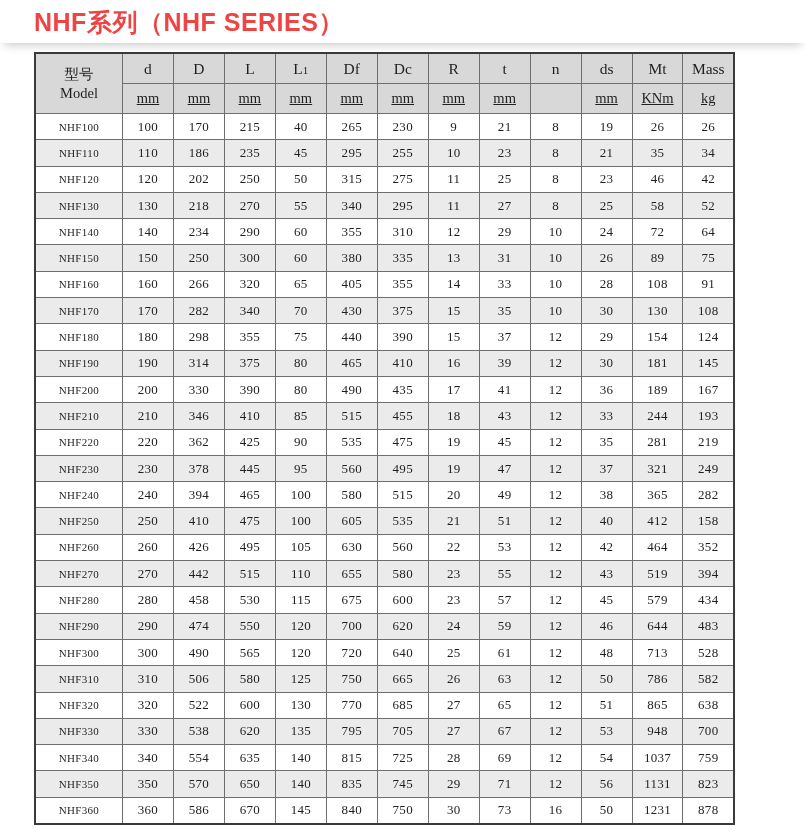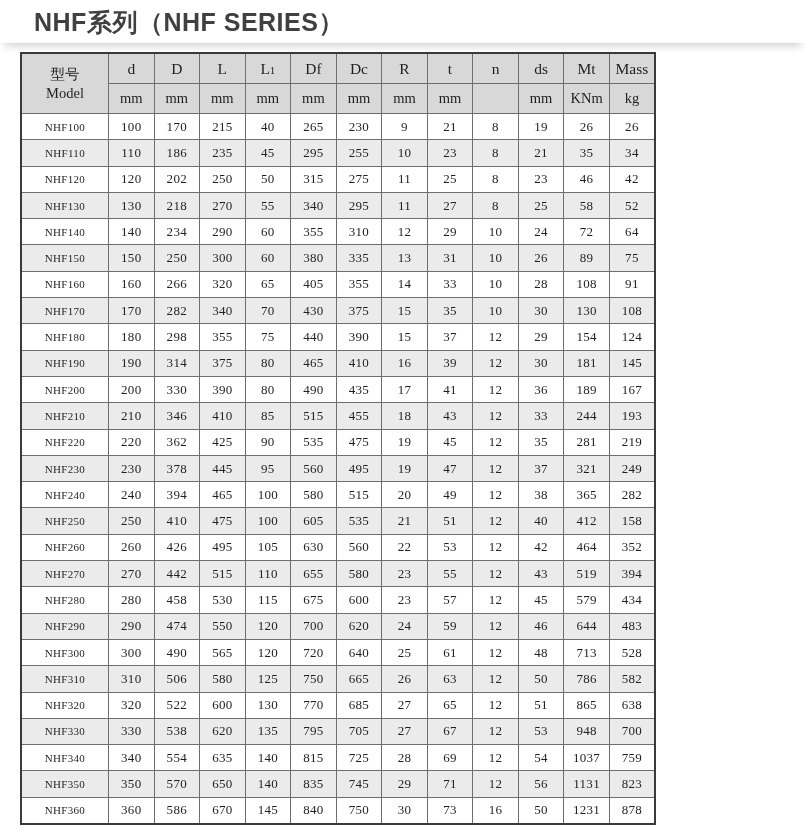--- a/index.html
+++ b/index.html
@@ -19,27 +19,27 @@
   .title-bar {
     padding: 6px 0 4px 34px;
     background: #ffffff;
     box-shadow: 0 7px 9px -5px rgba(0,0,0,0.22);
     margin-bottom: 9px;
   }
   .page-title {
     font-family: "Liberation Sans", sans-serif;
     font-weight: bold;
     font-size: 25px;
-    color: #404040;
+    color: #ef4444;
     letter-spacing: 0.5px;
   }
   table.spec {
     border-collapse: collapse;
-    margin-left: 20px;
-    width: 636px;
+    margin-left: 34px;
+    width: 701px;
     table-layout: fixed;
   }
   table.spec th, table.spec td {
     border: 1px solid #6e6e6e;
     text-align: center;
     vertical-align: middle;
     color: #1f1f1f;
     padding: 0 2px;
     overflow: hidden;
     white-space: nowrap;
@@ -51,20 +51,21 @@
     background: #d8d8d8;
     font-weight: normal;
   }
   th.col-key {
     font-size: 15.5px;
     height: 29px;
   }
   th.col-unit {
     font-size: 14.5px;
     height: 29px;
+    text-decoration: underline;
   }
   th.model-head {
     font-size: 14.5px;
     width: 82px;
     line-height: 1.25;
   }
   tbody td {
     font-size: 13px;
     height: 25.3px;
     letter-spacing: 0.3px;

